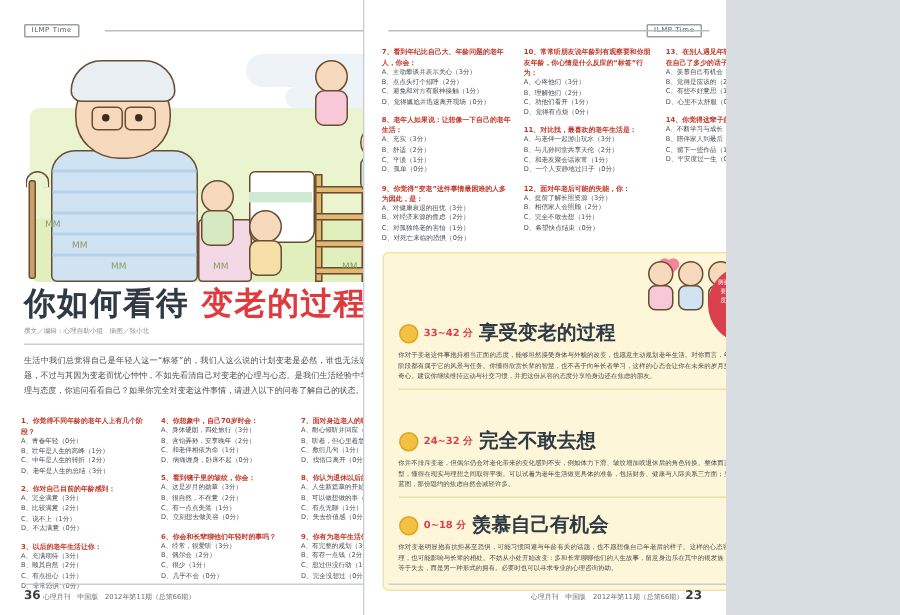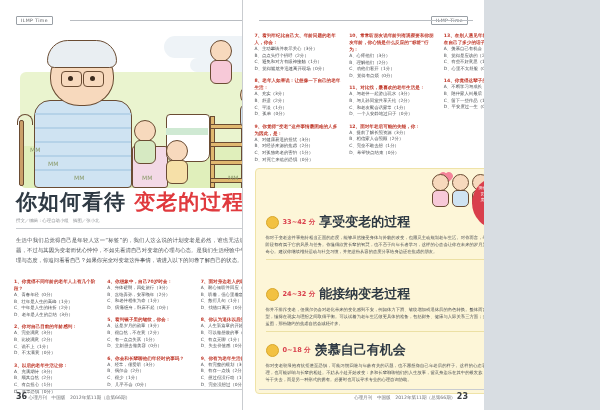--- a/index.html
+++ b/index.html
@@ -361,21 +361,21 @@
           <span class="sb-title">享受变老的过程</span>
         </div>
         <div class="sb-body">你对于变老这件事抱持相当正面的态度，能够坦然接受身体与外貌的改变，也愿意主动规划老年生活。对你而言，年龄只是数字，每个阶段都有属于它的风景与任务。你懂得欣赏长辈的智慧，也不吝于向年长者学习，这样的心态会让你在未来的岁月里持续保有活力与好奇心。建议你继续维持运动与社交习惯，并把这份从容的态度分享给身边还在焦虑的朋友。</div>
         <div class="sb-rule"></div>
       </div>
 
       <div class="score-block" style="top:99px;margin-top:17px;">
         <div class="sb-head">
           <span class="sb-dot"></span>
           <span class="sb-range">24~32 分</span>
-          <span class="sb-title">能接纳变老过程</span>
+          <span class="sb-title">完全不敢去想</span>
         </div>
         <div class="sb-body">你并不排斥变老，但偶尔仍会对老化带来的变化感到不安，例如体力下滑、皱纹增加或退休后的角色转换。整体而言，你属于顺其自然型，懂得在现实与理想之间取得平衡。可以试着为老年生活做更具体的准备，包括财务、健康与人际关系三方面；当你对未来有清楚的蓝图，那份隐约的焦虑自然会减轻许多。</div>
         <div class="sb-rule"></div>
       </div>
 
       <div class="score-block" style="top:172px;">
         <div class="sb-head">
           <span class="sb-dot"></span>
           <span class="sb-range">0~18 分</span>
           <span class="sb-title">羡慕自己有机会</span>

